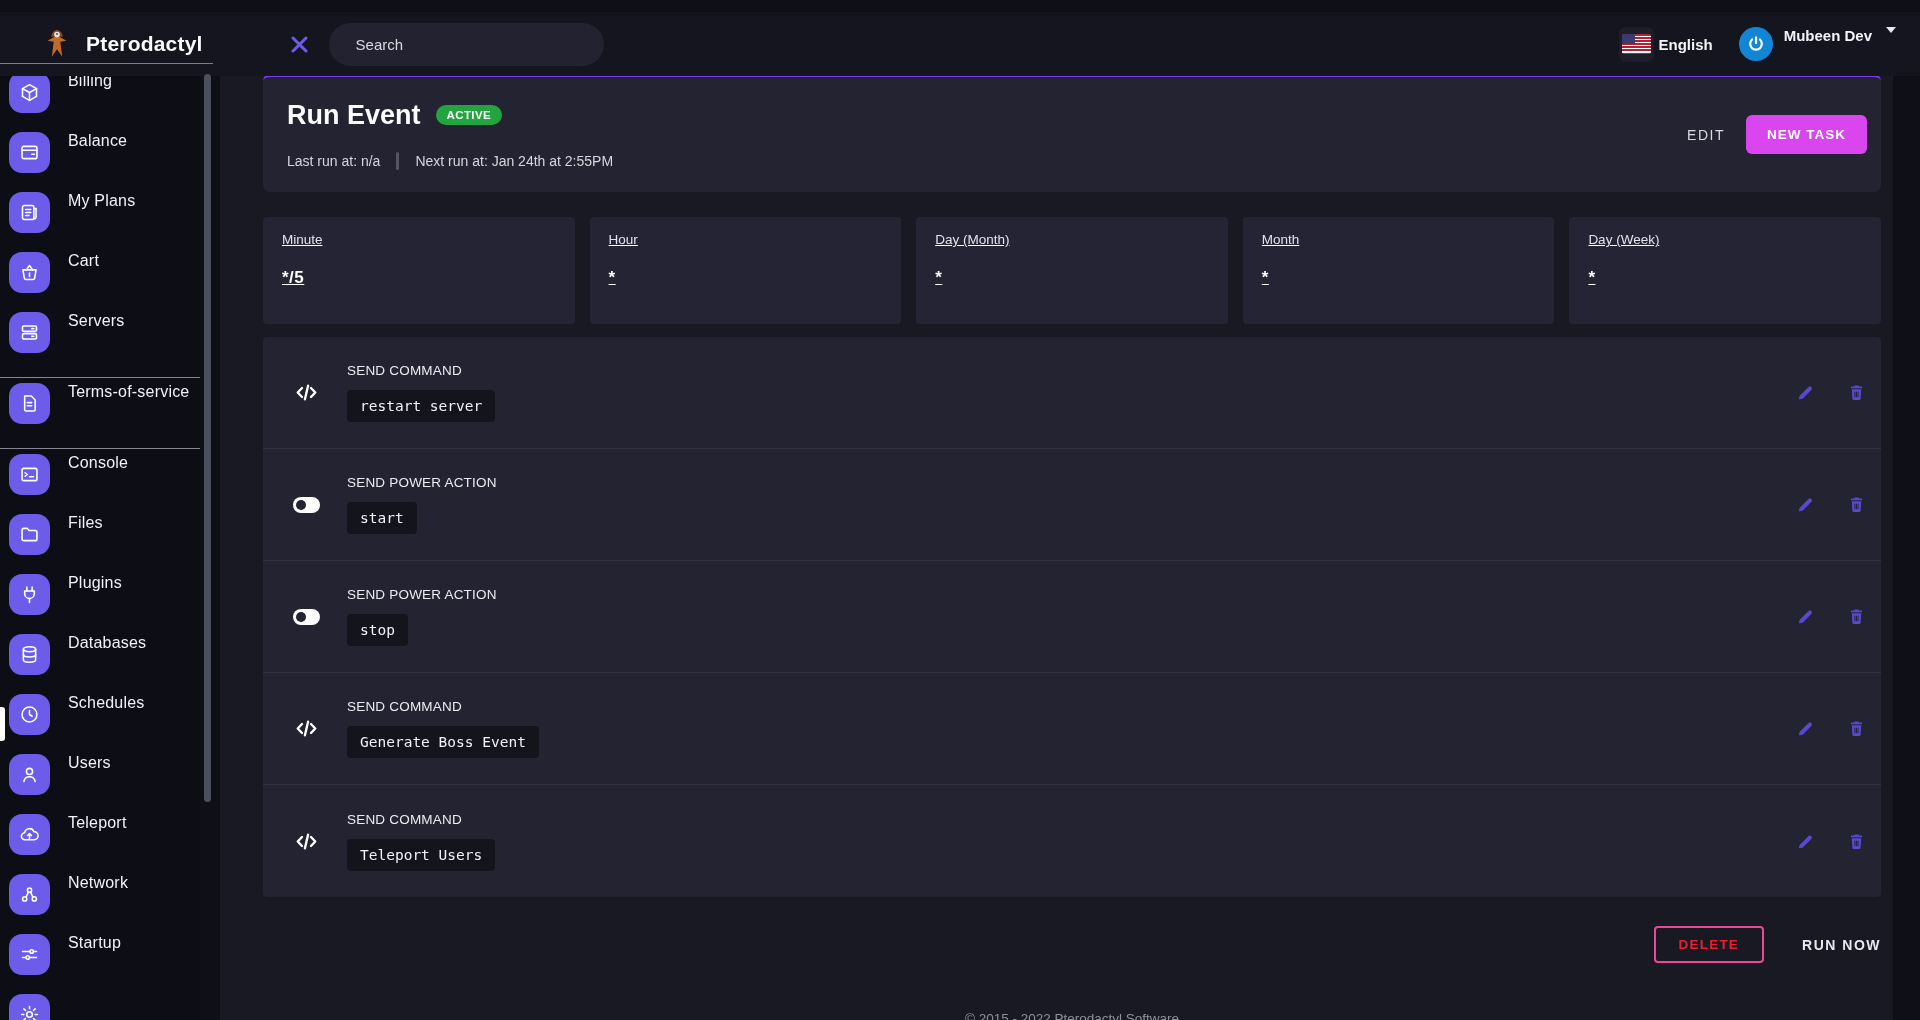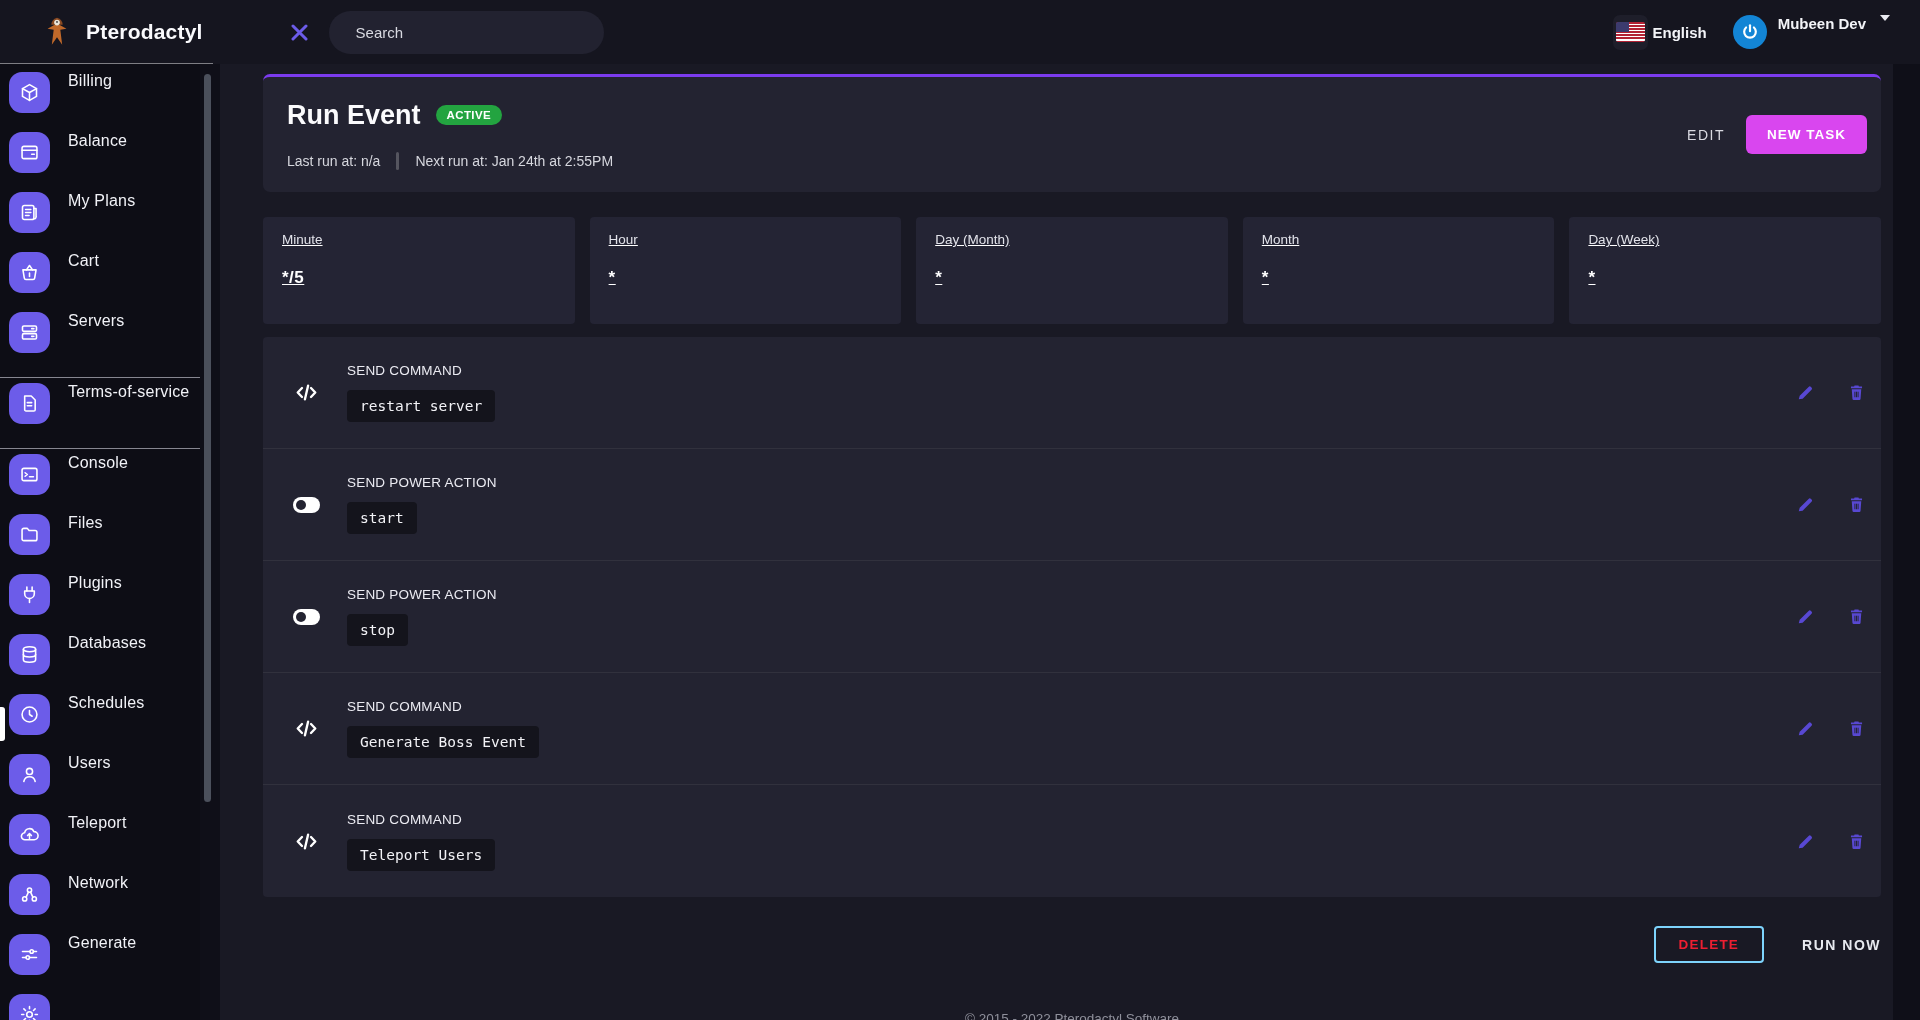--- a/index.html
+++ b/index.html
@@ -3,22 +3,22 @@
 <meta charset="utf-8">
 <style>
   * { margin:0; padding:0; box-sizing:border-box; }
   html,body { width:1920px; height:1020px; overflow:hidden; }
   body {
     background:#0f0f18;
     font-family:"Liberation Sans","DejaVu Sans",sans-serif;
     color:#fff; position:relative;
   }
   
-  .topbar { position:absolute; top:0; left:0; right:0; height:64px; background:#15151f;
-    display:flex; align-items:center; padding:0 30px 0 40px; z-index:5; }
+  .topbar { position:absolute; top:12px; left:0; right:0; height:64px; background:#15151f;
+    display:flex; align-items:center; padding:0 24px 0 40px; z-index:5; }
   .brand { display:flex; align-items:center; gap:12px; }
   .brand svg { width:34px; height:34px; }
   .brand-name { font-size:21px; font-weight:bold; color:#fafafd; letter-spacing:.2px; }
   .close-btn { margin-left:86px; width:22px; height:22px; cursor:pointer; display:grid; place-items:center; }
   .close-btn svg { width:17px; height:17px; stroke:#6c5ce9; stroke-width:3; stroke-linecap:round; }
   .search-pill { margin-left:18px; width:275px; height:43px; border-radius:22px; background:#222230;
     display:flex; align-items:center; padding-left:27px; }
   .search-pill input { background:transparent; border:none; outline:none; color:#ecedf2;
     font-size:15px; width:220px; font-family:inherit; }
   .search-pill input::placeholder { color:#d9dae1; opacity:1; }
@@ -87,21 +87,21 @@
   .toggle-shape::after { content:""; position:absolute; left:3px; top:3px; width:10px; height:10px;
     border-radius:50%; background:#232331; }
   .task-type { font-size:13.5px; color:#ebebf2; letter-spacing:.2px; }
   .task-chip { margin-top:12px; display:inline-block; background:#14141c; border-radius:4px;
     padding:8px 13px; font-family:"DejaVu Sans Mono","Liberation Mono",monospace; font-size:14.5px; color:#f2f2f6; }
   .task-actions { margin-left:auto; display:flex; align-items:center; gap:31px; }
   .icon-btn { background:none; border:none; cursor:pointer; width:20px; height:20px; display:grid; place-items:center; }
   .icon-btn svg { width:19px; height:19px; }
 
   .bottom-actions { margin-top:29px; display:flex; justify-content:flex-end; align-items:center; gap:38px; }
-  .delete-btn { border:2px solid #7dd3fc; color:#ed1e31; background:transparent; padding:9px 23px;
+  .delete-btn { border:2px solid #ec4899; color:#ed1e31; background:transparent; padding:9px 23px;
     border-radius:4px; font-size:13.5px; font-weight:bold; letter-spacing:1.2px; cursor:pointer; font-family:inherit; }
   .run-btn { color:#e8eaf0; font-size:14px; font-weight:bold; letter-spacing:1.5px; background:none;
     border:none; cursor:pointer; font-family:inherit; }
   .footer { margin-top:48px; text-align:center; font-size:13.5px; color:#8f909b; }
 </style>
 </head>
 <body>
 
 <div class="topbar">
   <div class="brand">
@@ -280,21 +280,21 @@
     <span class="s-label">Network</span>
   </div>
   <div class="s-item">
     <span class="s-icon">
         <svg viewBox="0 0 24 24">
           <path d="M4 8.5h8.5M16.5 8.5H20M4 15.5h4M12 15.5h8"></path>
           <circle cx="14.5" cy="8.5" r="2"></circle>
           <circle cx="10" cy="15.5" r="2"></circle>
         </svg>
       </span>
-    <span class="s-label">Generate</span>
+    <span class="s-label">Startup</span>
   </div>
   <div class="s-item">
     <span class="s-icon">
         <svg viewBox="0 0 24 24">
           <circle cx="12" cy="12" r="3.2"></circle>
           <path d="M12 3v2.5M12 18.5V21M3 12h2.5M18.5 12H21M5.6 5.6l1.8 1.8M16.6 16.6l1.8 1.8M18.4 5.6l-1.8 1.8M7.4 16.6l-1.8 1.8"></path>
         </svg>
       </span>
     <span class="s-label"></span>
   </div>

